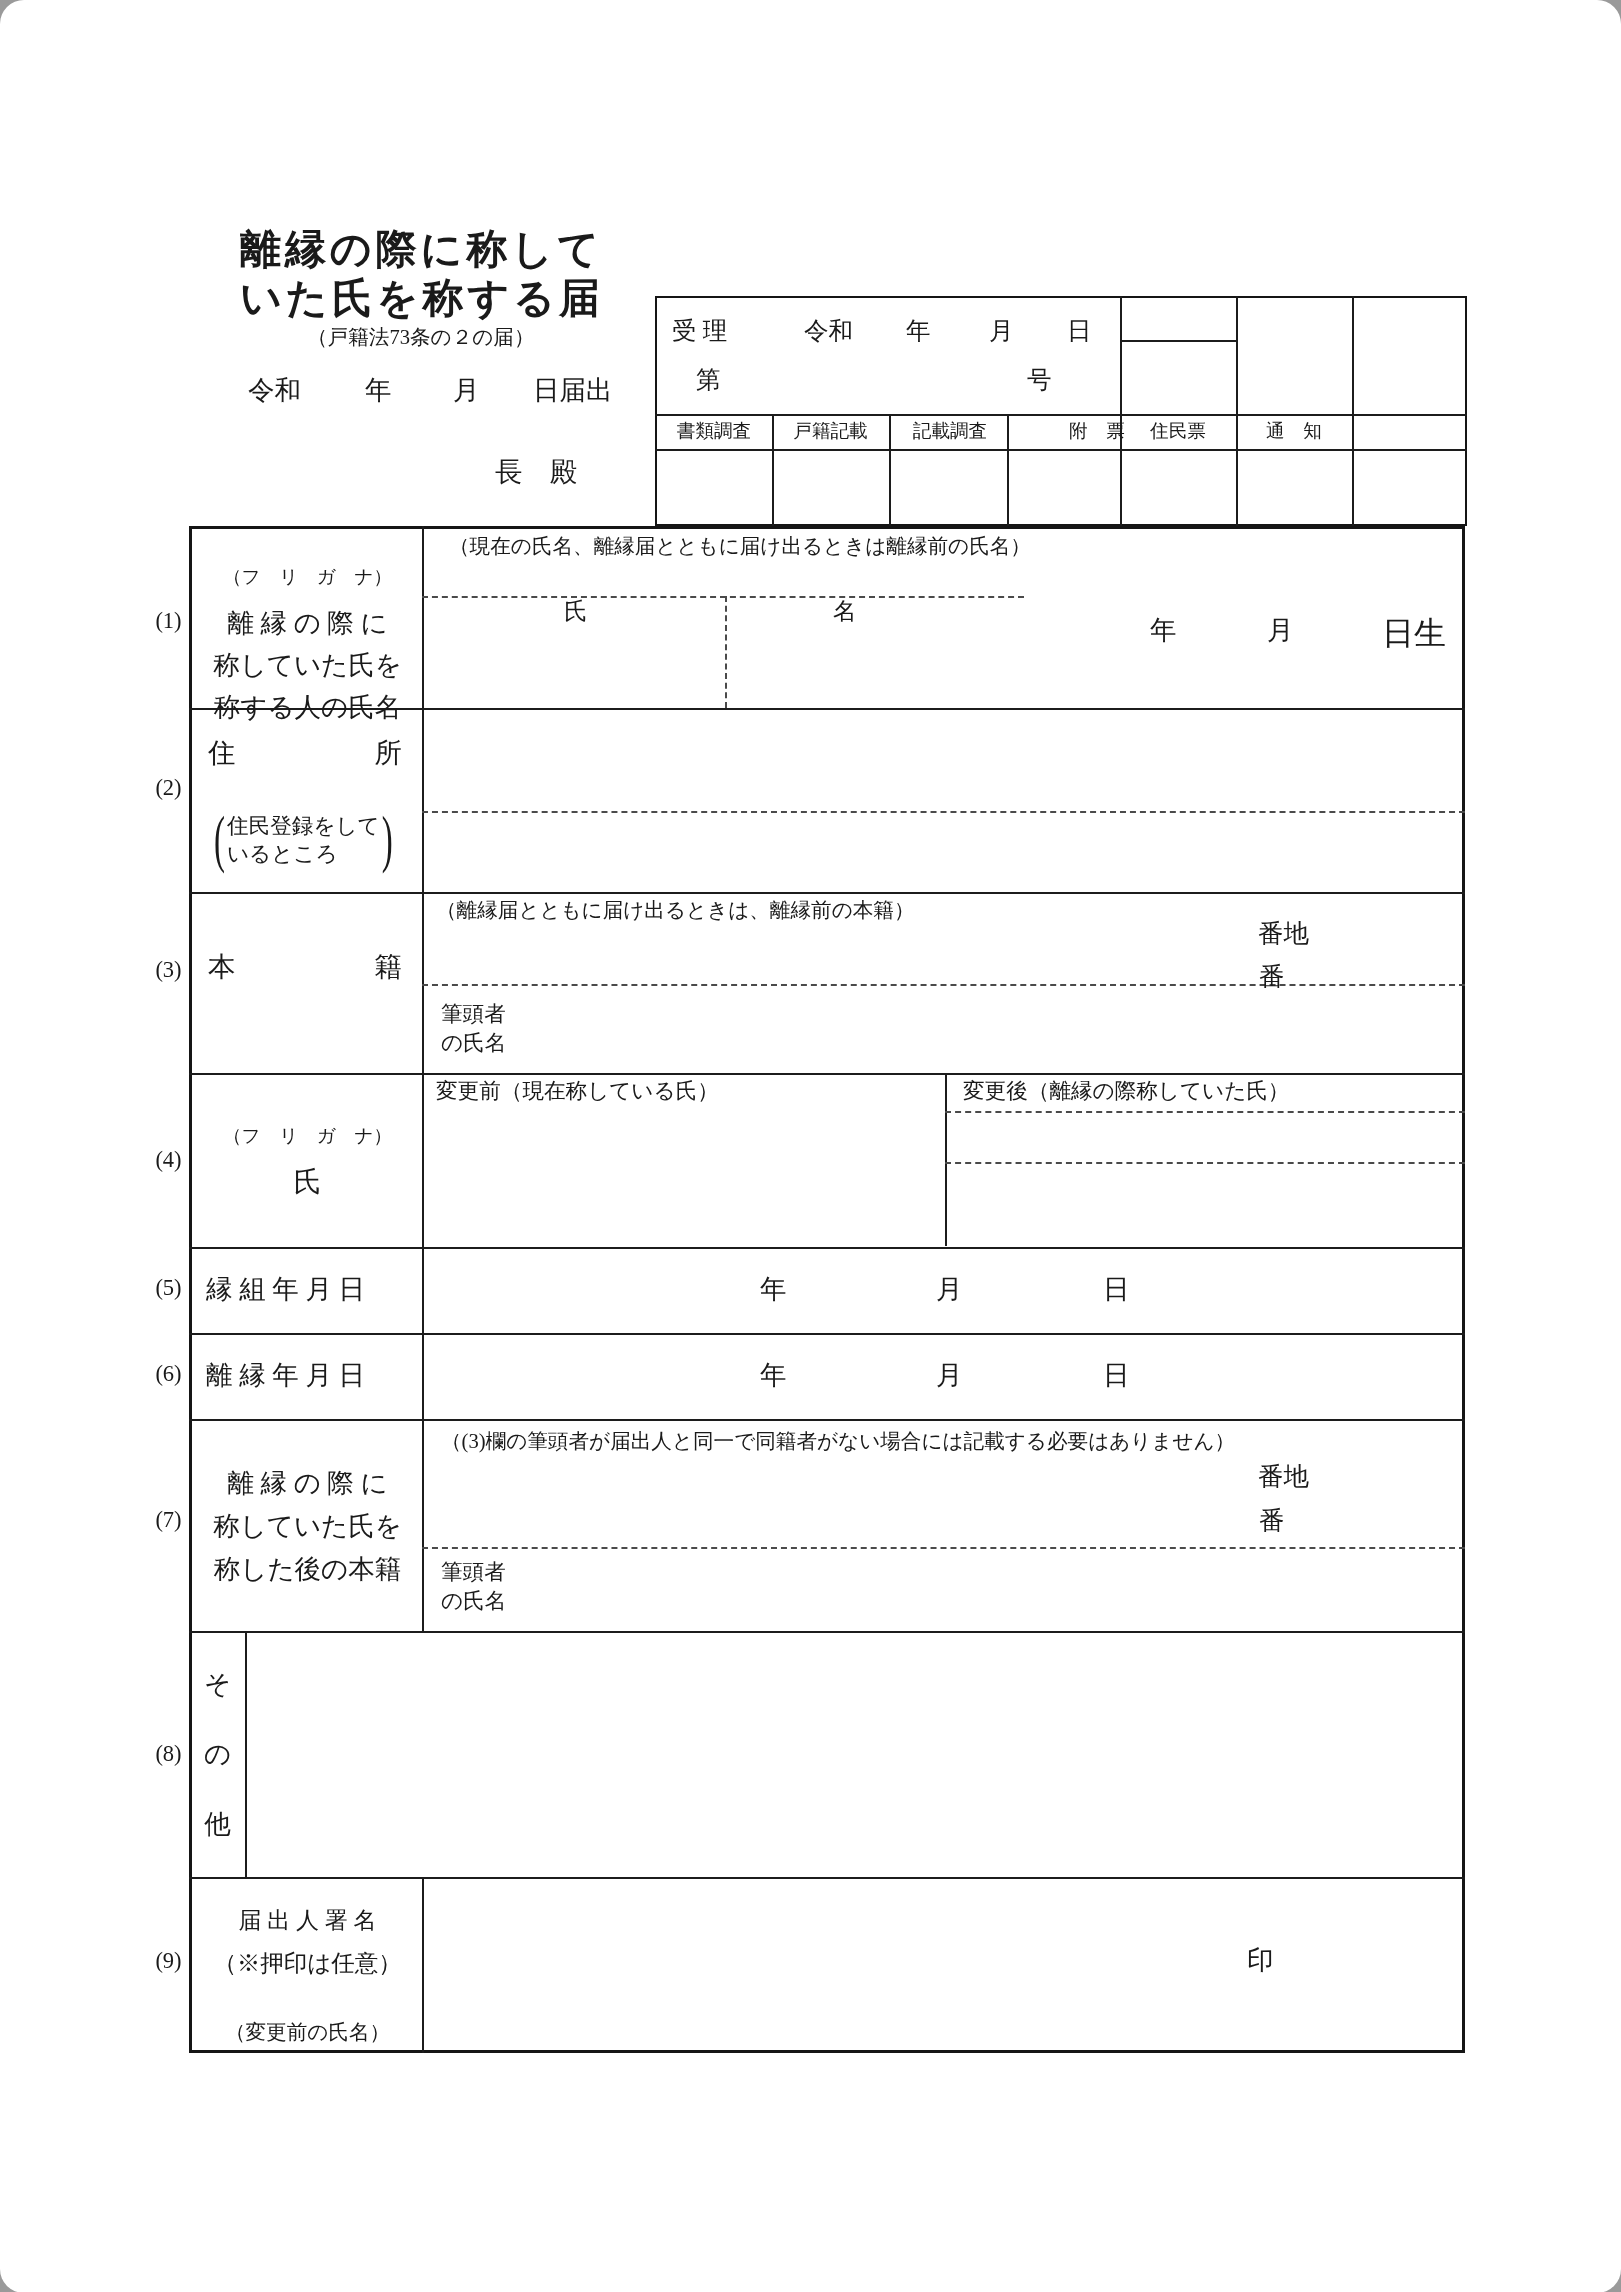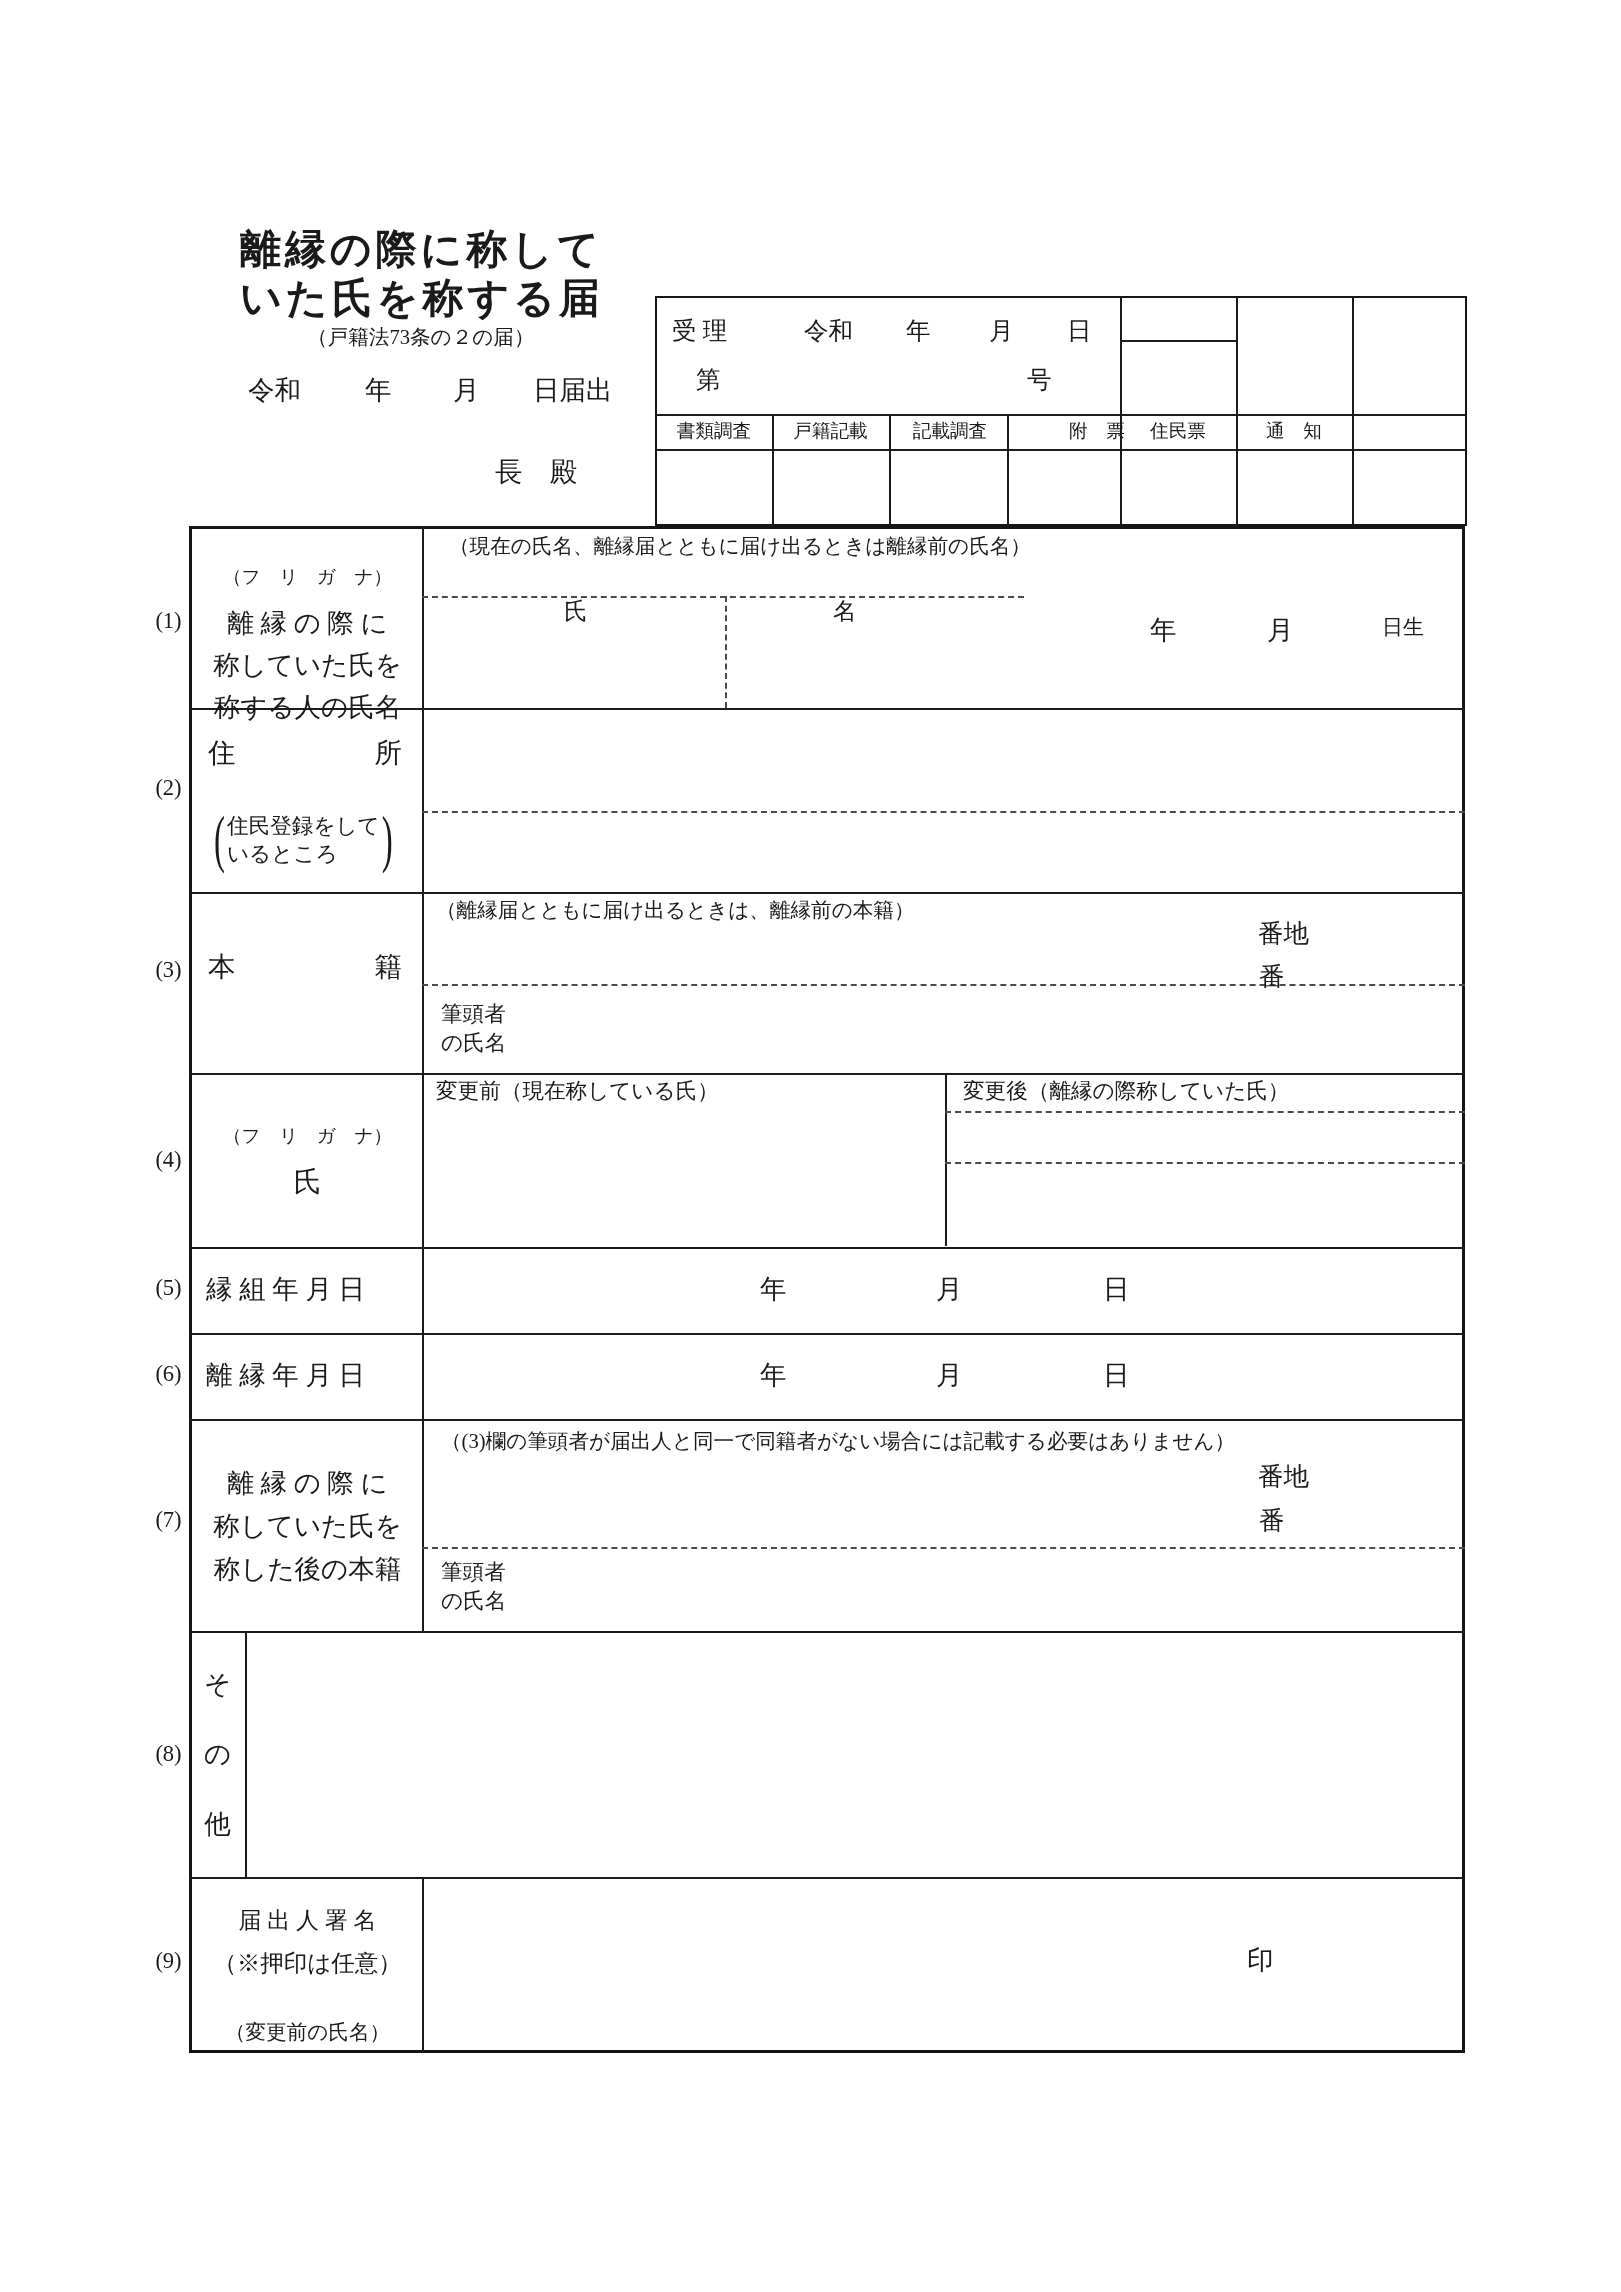--- a/index.html
+++ b/index.html
@@ -1,18 +1,18 @@
 <!DOCTYPE html>
 <html lang="ja"><head>
 <meta charset="utf-8">
 <style>
   html,body{margin:0;padding:0;background:#9a9a9a;}
   .page{
     position:relative;width:1621px;height:2293px;background:#ffffff;
-    font-family:"Liberation Serif",serif;color:#1a1a1a;overflow:hidden;
+    font-family:"Liberation Serif",serif;color:#1a1a1a;overflow:hidden;border-radius:24px;
   }
   .t{position:absolute;white-space:nowrap;line-height:1;}
   .c{text-align:center;}
   .gothic{font-family:"Liberation Sans",sans-serif;font-weight:bold;}
   .hl{position:absolute;background:#1c1c1c;height:2px;}
   .vl{position:absolute;background:#1c1c1c;width:2px;}
   .hd{position:absolute;border-top:2px dashed #4a4a4a;height:0;}
   .vd{position:absolute;border-left:2px dashed #4a4a4a;width:0;}
   .box{position:absolute;box-sizing:border-box;}
   .spread{position:absolute;display:flex;justify-content:space-between;}
@@ -108,21 +108,21 @@
     <div>称していた氏を</div>
     <div>称する人の氏名</div>
   </div>
   <span class="t" style="left:449px;top:536px;font-size:20.6px;">（現在の氏名、離縁届とともに届け出るときは離縁前の氏名）</span>
   <span class="t" style="left:564px;top:600px;font-size:23.5px;">氏</span>
   <span class="t" style="left:833px;top:600px;font-size:23.5px;">名</span>
   <div class="field" style="left:426px;top:627px;width:294px;height:76px;"></div>
   <div class="field" style="left:730px;top:627px;width:294px;height:76px;"></div>
   <span class="t" style="left:1150px;top:617px;font-size:26.5px;">年</span>
   <span class="t" style="left:1267px;top:617px;font-size:26.5px;">月</span>
-  <span class="t" style="left:1382px;top:617px;font-size:21px;">日生</span>
+  <span class="t" style="left:1382px;top:617px;font-size:32px;">日生</span>
   <div class="field" style="left:1039px;top:603px;width:108px;height:54px;"></div>
 
   <div class="spread" style="left:208px;top:735px;width:194px;font-size:27.4px;">
     <span>住</span>
     <span>所</span>
   </div>
   <div class="parenwrap" style="left:212px;top:812px;">
     <span class="bigparen">(</span>
     <span class="subtwo">
       <div>住民登録をして</div>

